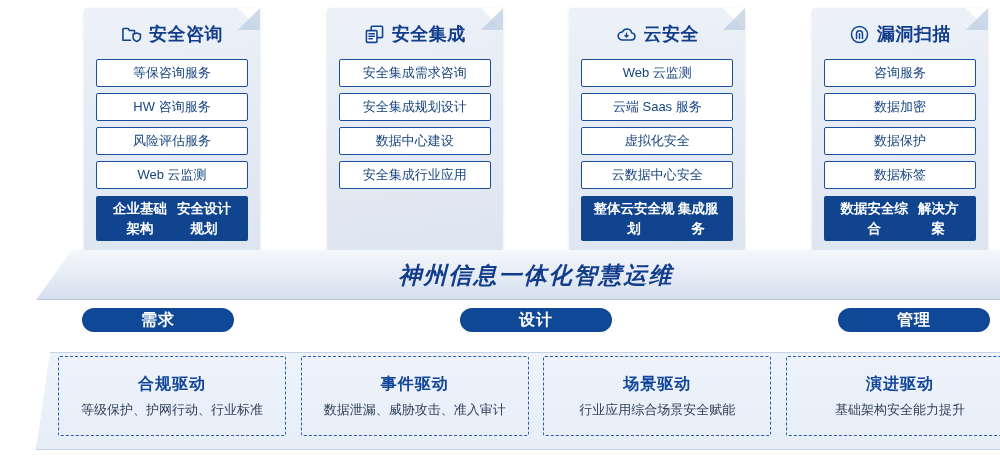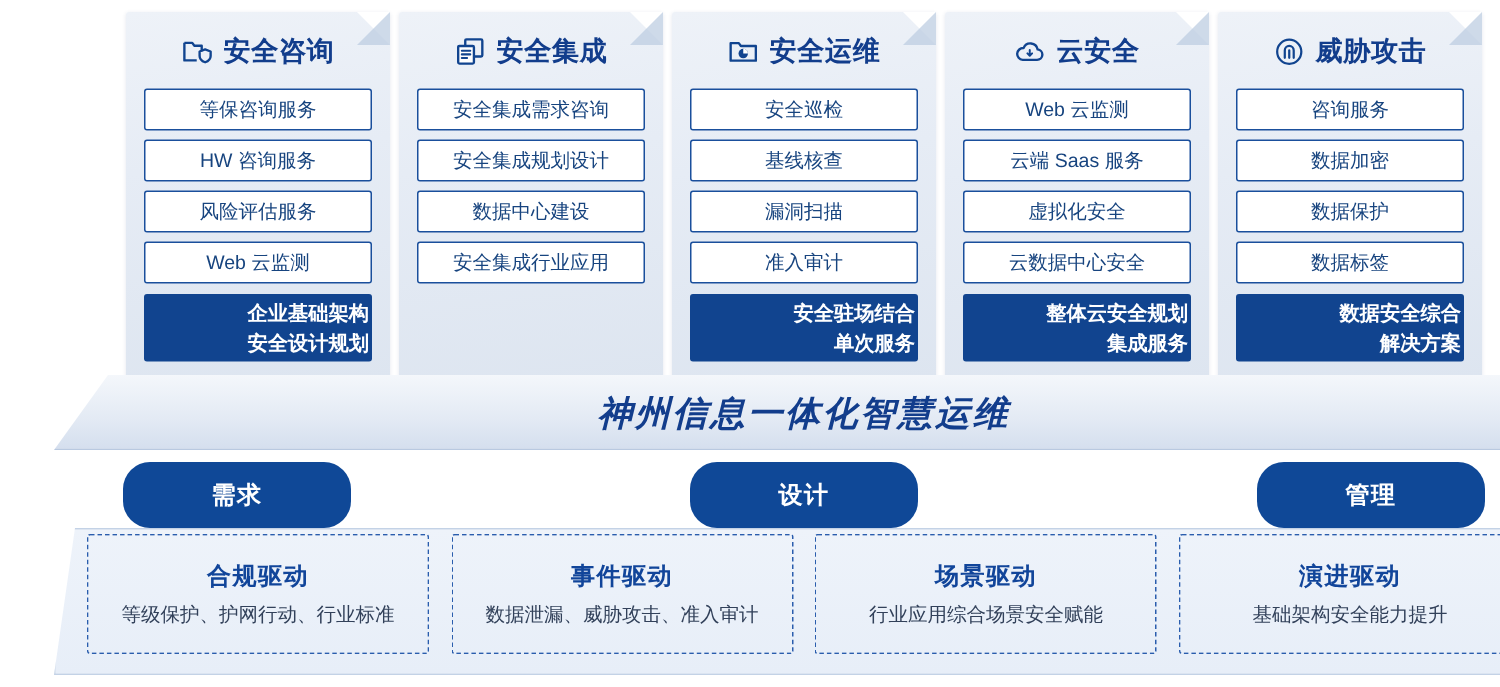--- a/index.html
+++ b/index.html
@@ -60,24 +60,24 @@
     display: flex; align-items: center; justify-content: center;
     font-size: 13px; color: #17447f;
     white-space: nowrap;
   }
   .item.last { margin-bottom: 7px; }
 
   .footer-box {
     min-height: 44px;
     background: #11448f;
     border-radius: 2px;
-    display: flex; flex-direction: column; align-items: flex-end; justify-content: center;
+    display: flex; flex-direction: row; align-items: flex-start; justify-content: center;
     color: #ffffff; font-size: 13.5px; font-weight: bold; line-height: 1.45;
     text-align: center;
-    padding: 3px 2px;
+    padding: 3px 12px;
   }
 
   
   .banner-wrap {
     position: absolute; left: 0; top: 250px; width: 1000px; height: 50px;
   }
   .banner {
     position: absolute; inset: 0;
     background: linear-gradient(180deg, #f4f7fb 0%, #e3eaf4 60%, #d5dfee 100%);
     clip-path: polygon(36px 0, 964px 0, 1000px 100%, 0 100%);
@@ -89,21 +89,21 @@
     font-size: 23px; font-weight: bold; font-style: italic;
     color: #123d8c; letter-spacing: 2px;
   }
 
   
   .pills {
     position: absolute; left: 0; top: 308px; width: 1000px; height: 38px;
     display: flex; justify-content: space-between; padding: 0 46px;
   }
   .pill {
-    width: 152px; height: 44px;
+    width: 152px; height: 24px;
     background: #0f4897;
     border-radius: 18px;
     display: flex; align-items: center; justify-content: center;
     color: #ffffff; font-size: 16px; font-weight: bold; letter-spacing: 1px;
   }
 
   
   .band {
     position: absolute; left: 0; top: 352px; width: 1000px; height: 98px;
     background: linear-gradient(180deg, #eef3fa 0%, #e7eef8 100%);
@@ -165,40 +165,20 @@
           </svg>
         </span>
         <span class="col-title">安全集成</span>
       </div>
       <div class="item">安全集成需求咨询</div>
       <div class="item">安全集成规划设计</div>
       <div class="item">数据中心建设</div>
       <div class="item last">安全集成行业应用</div>
     </div>
 
-    <div class="col">
-      <div class="col-head">
-        <span class="ico">
-          <svg viewBox="0 0 24 24" width="21" height="21" fill="none" stroke="#11448f" stroke-width="1.8">
-            <path d="M2.4 5.4h6.2l1.6 2.2h11.4v11.2H2.4z" stroke-linejoin="round"></path>
-            <circle cx="12" cy="13.4" r="3.6" fill="#11448f" stroke="none"></circle>
-            <path d="M12 13.4V9.8a3.6 3.6 0 0 1 3.6 3.6z" fill="#ffffff" stroke="none"></path>
-          </svg>
-        </span>
-        <span class="col-title">安全运维</span>
-      </div>
-      <div class="item">安全巡检</div>
-      <div class="item">基线核查</div>
-      <div class="item">漏洞扫描</div>
-      <div class="item last">准入审计</div>
-      <div class="footer-box">
-        <span>安全驻场结合</span>
-        <span>单次服务</span>
-      </div>
-    </div>
 
     <div class="col">
       <div class="col-head">
         <span class="ico">
           <svg viewBox="0 0 24 24" width="21" height="21" fill="none" stroke="#11448f" stroke-width="1.8">
             <path d="M6.6 18.2h11a4 4 0 0 0 .4-7.98A5.6 5.6 0 0 0 7.3 9.2a4.5 4.5 0 0 0-.7 9z" stroke-linejoin="round"></path>
             <path d="M12 10.6v4.2M10.2 13.2l1.8 1.8 1.8-1.8" stroke-width="1.5" stroke-linecap="round" stroke-linejoin="round"></path>
           </svg>
         </span>
         <span class="col-title">云安全</span>
@@ -215,21 +195,21 @@
 
     <div class="col">
       <div class="col-head">
         <span class="ico">
           <svg viewBox="0 0 24 24" width="21" height="21" fill="none" stroke="#11448f" stroke-width="1.7">
             <circle cx="12" cy="12" r="9.2"></circle>
             <path d="M8.6 16.6V11a3.4 3.4 0 0 1 6.8 0v5.6" stroke-linecap="round"></path>
             <path d="M12 16.6V11" stroke-linecap="round"></path>
           </svg>
         </span>
-        <span class="col-title">威胁攻击</span>
+        <span class="col-title">漏洞扫描</span>
       </div>
       <div class="item">咨询服务</div>
       <div class="item">数据加密</div>
       <div class="item">数据保护</div>
       <div class="item last">数据标签</div>
       <div class="footer-box">
         <span>数据安全综合</span>
         <span>解决方案</span>
       </div>
     </div>

